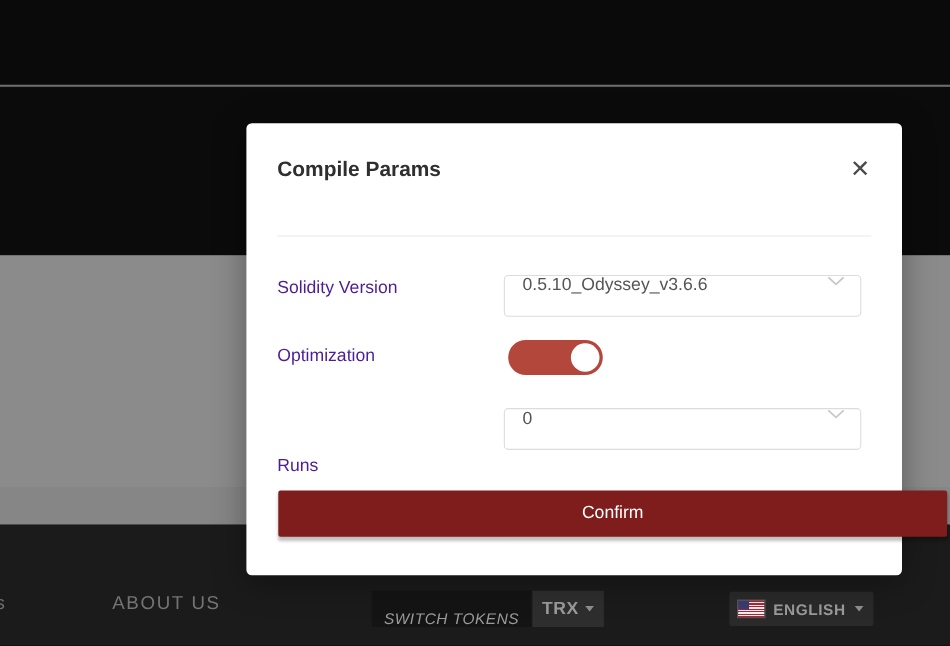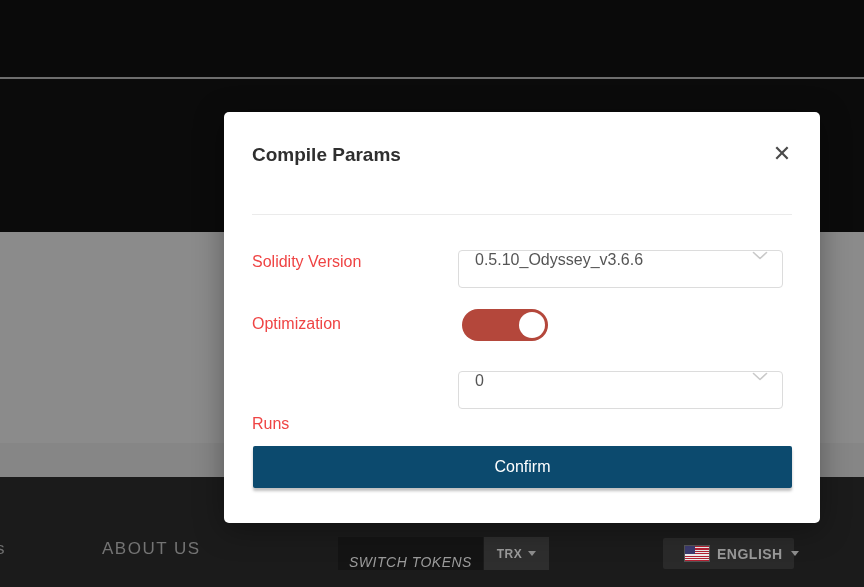--- a/index.html
+++ b/index.html
@@ -16,52 +16,52 @@
   .bg-footer { position: absolute; left: 0; top: 477px; width: 864px; height: 110px; background: #1b1b1b; }
 
   
   .footer-partial { position: absolute; left: -4px; top: 539px; color: #6f6f6f; font-size: 17px; }
   .about-us { position: absolute; left: 102px; top: 539px; color: #747474; font-size: 17px; letter-spacing: 1.5px; cursor: pointer; }
   .switch-tokens-box { position: absolute; left: 338px; top: 537px; width: 145px; height: 33px;
                        background: #141414; display: flex; align-items: flex-end; justify-content: center; font-style: italic; }
   .switch-tokens-box span { color: #9b9b9b; font-size: 14px; letter-spacing: 0.5px; }
   .trx-box { position: absolute; left: 484px; top: 537px; width: 65px; height: 33px; background: #2e2e2e;
              display: flex; align-items: center; justify-content: center; gap: 6px; cursor: pointer; }
-  .trx-box span { color: #9b9b9b; font-size: 12px; font-weight: bold; letter-spacing: 0.5px; }
+  .trx-box span { color: #9b9b9b; font-size: 16px; font-weight: bold; letter-spacing: 0.5px; }
   .caret-down { width: 0; height: 0; border-left: 4px solid transparent; border-right: 4px solid transparent;
                 border-top: 5px solid #8e8e8e; display: inline-block; }
   .lang-box { position: absolute; left: 663px; top: 538px; width: 131px; height: 31px; background: #2a2a2a;
-              border-radius: 2px; display: flex; align-items: center; padding-left: 22px; gap: 8px; cursor: pointer; }
+              border-radius: 2px; display: flex; align-items: center; padding-left: 8px; gap: 8px; cursor: pointer; }
   .lang-box span { color: #9a9a9a; font-size: 14px; font-weight: bold; letter-spacing: 0.5px; }
   .us-flag { position: relative; width: 24px; height: 15px; flex: 0 0 24px;
              background: repeating-linear-gradient(#b22234 0 1.2px, #eeeeee 1.2px 2.4px);
              outline: 1px solid #555; }
   .us-flag::before { content: ""; position: absolute; left: 0; top: 0; width: 10px; height: 8px; background: #3c3b6e; }
 
   
   .modal { position: absolute; left: 224px; top: 112px; width: 596px; height: 411px; background: #ffffff;
            border-radius: 5px; box-shadow: 0 6px 30px rgba(0,0,0,0.35); }
   .modal-title { position: absolute; left: 28px; top: 32px; font-size: 19px; font-weight: bold; color: #2f2f2f; text-align: center; }
   .modal-close { position: absolute; right: 24px; top: 28px; width: 28px; height: 28px; color: #4a4a4a;
                  font-size: 22px; line-height: 28px; text-align: center; cursor: pointer; }
   .modal-divider { position: absolute; left: 28px; top: 102px; width: 540px; height: 1px; background: #ebebeb; }
 
-  .field-label { position: absolute; left: 28px; font-size: 16px; color: #ef4444; }
+  .field-label { position: absolute; left: 28px; font-size: 16px; color: #4c1d95; }
   .select-box { position: absolute; left: 234px; width: 325px; height: 38px; background: #fff;
                 border: 1px solid #dcdcdc; border-radius: 4px; display: flex; align-items: flex-start;
                 padding: 0 14px 0 16px; cursor: pointer; }
   .select-value { flex: 1; font-size: 16px; color: #555555; white-space: nowrap; overflow: hidden; }
   .select-chevron { flex: 0 0 auto; display: flex; align-items: center; }
 
   .toggle { position: absolute; left: 238px; top: 197px; width: 86px; height: 32px; background: #b4473b;
             border-radius: 16px; cursor: pointer; }
   .toggle-knob { position: absolute; right: 3px; top: 3px; width: 26px; height: 26px; background: #ffffff;
                  border-radius: 50%; }
 
-  .confirm-btn { position: absolute; left: 29px; top: 334px; width: 539px; height: 42px; background: #0c4a6e;
+  .confirm-btn { position: absolute; left: 29px; top: 334px; width: 608px; height: 42px; background: #7f1d1d;
                  border: none; border-radius: 2px; color: #ffffff; font-size: 16px;
                  font-family: "Liberation Sans", sans-serif; cursor: pointer;
                  box-shadow: 0 3px 3px rgba(0,0,0,0.25); }
 </style>
 </head>
 <body>
 
 <div id="screen">
 
   <div class="bg-top"></div>

